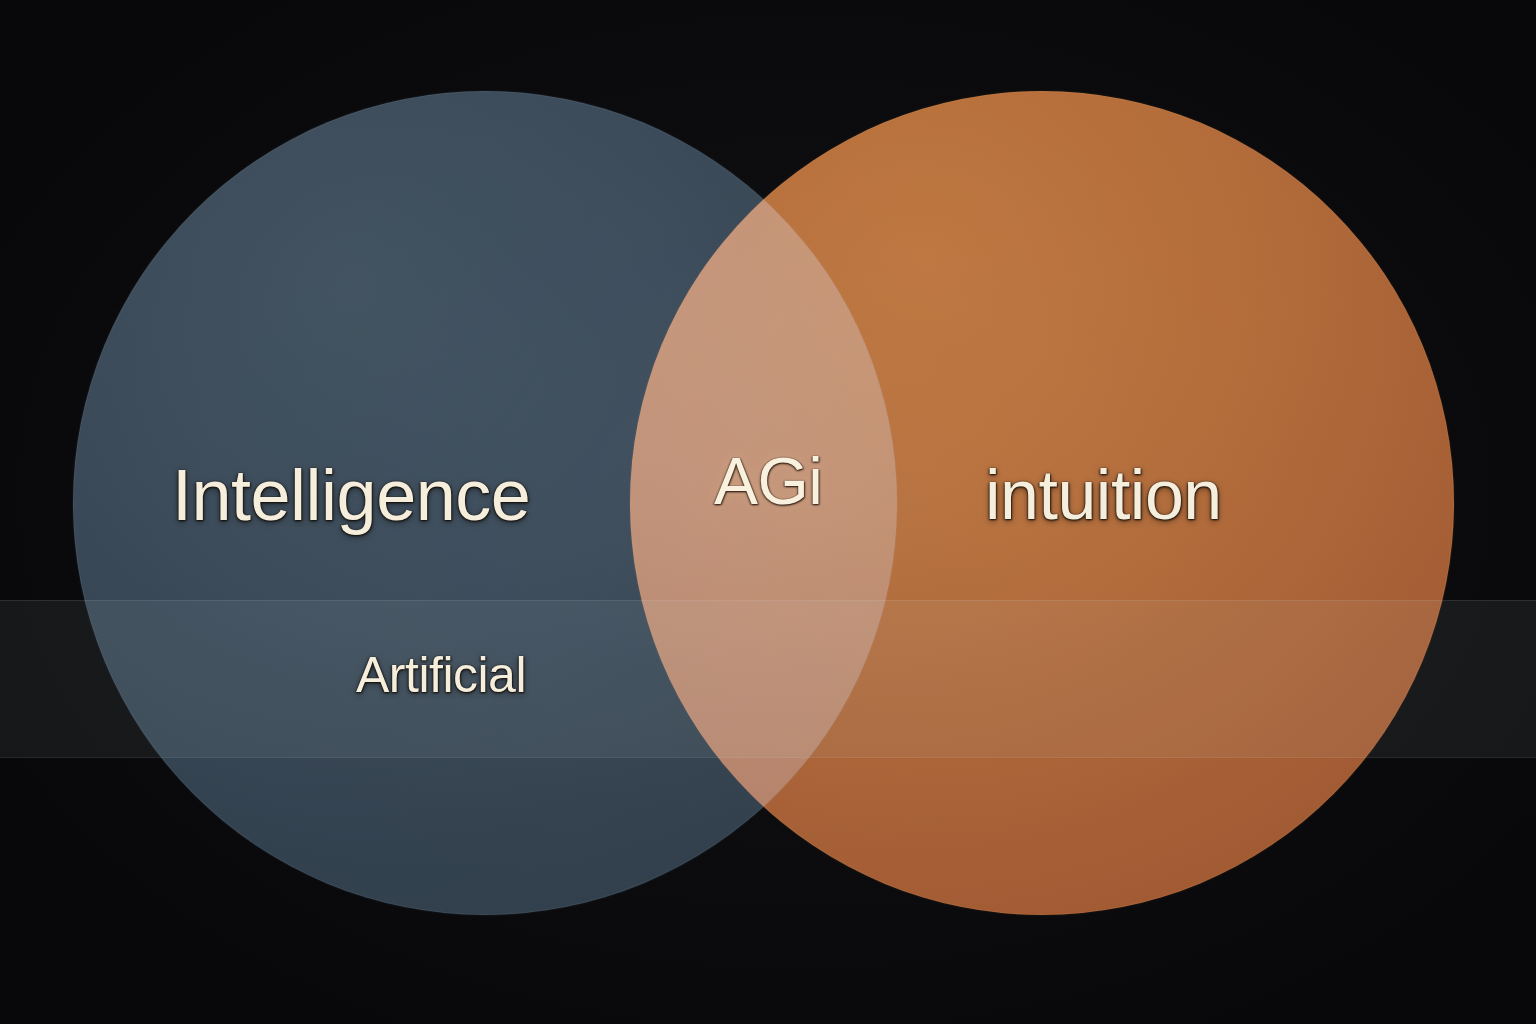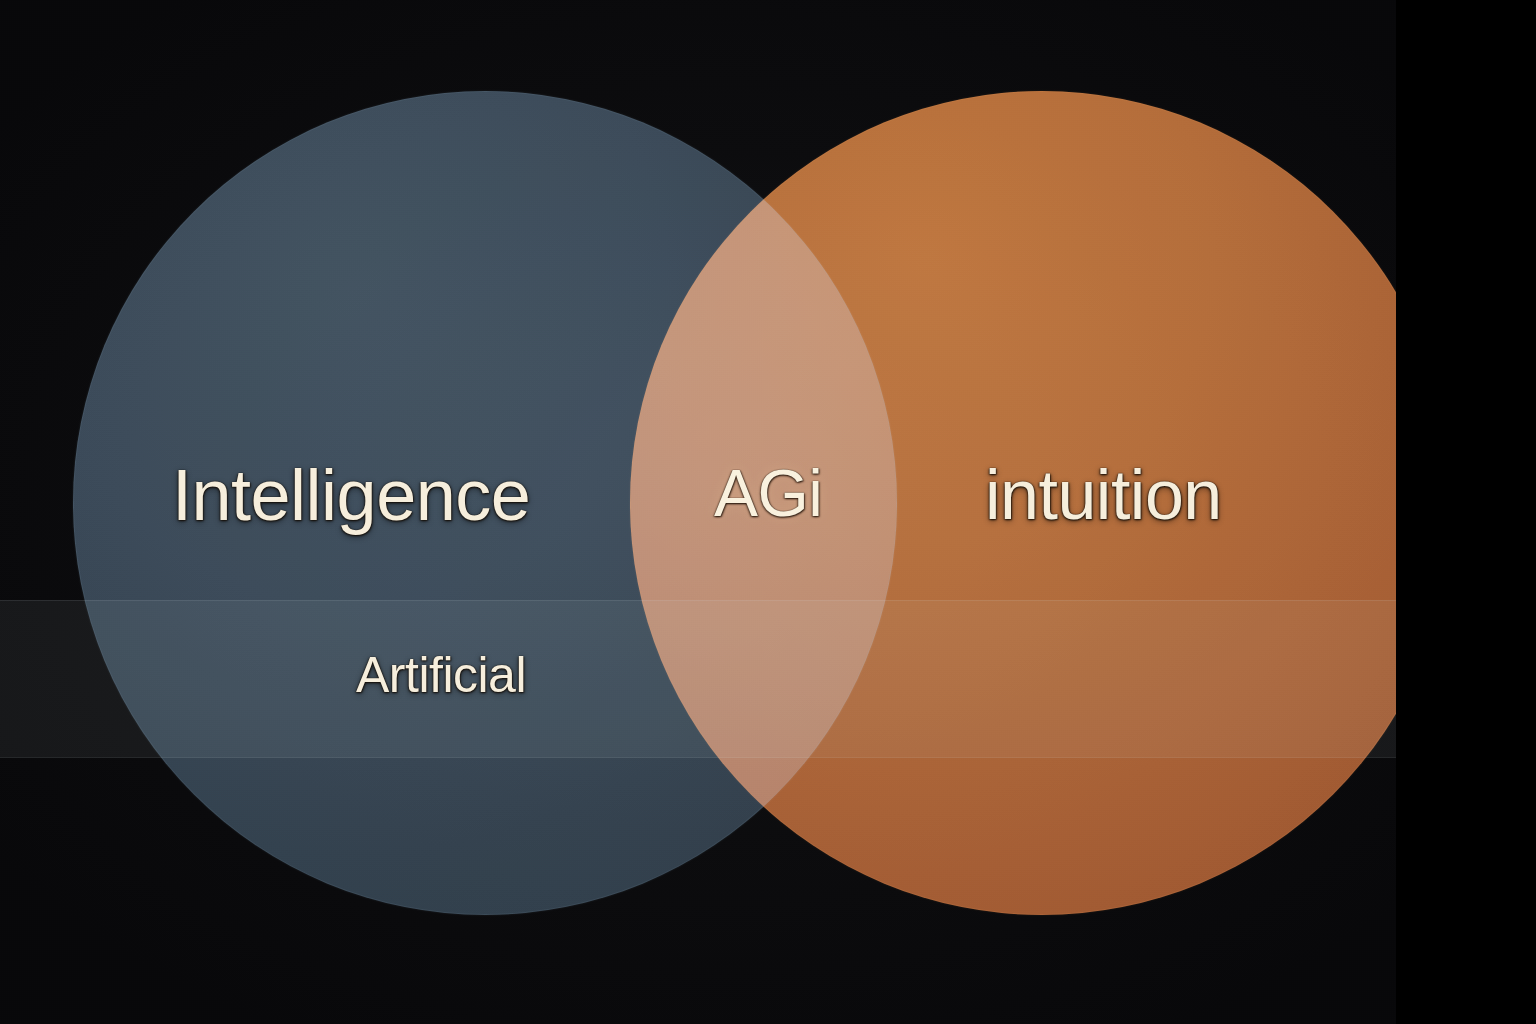--- a/index.html
+++ b/index.html
@@ -6,21 +6,21 @@
   html, body {
     margin: 0;
     padding: 0;
     background: #000;
   }
   body {
     font-family: "Liberation Sans", sans-serif;
   }
   #stage {
     position: relative;
-    width: 1396px;
+    width: 1536px;
     height: 1024px;
     overflow: hidden;
     background: #0a0a0c;
   }
 
   
   .bg-base {
     position: absolute;
     inset: 0;
     background:
@@ -122,21 +122,21 @@
   }
 
   .label-intelligence {
     left: 172px;
     top: 459px;
     font-size: 72px;
     line-height: 1;
   }
   .label-agi {
     left: 714px;
-    top: 460px;
+    top: 448px;
     font-size: 66px;
     line-height: 1;
     color: #f9f1de;
     text-shadow:
       0 0 1px rgba(40,24,12,0.95),
       1px 1px 2px rgba(35,20,10,0.85),
       -1px 1px 2px rgba(35,20,10,0.55),
       0 0 14px rgba(255,226,170,0.20);
   }
   .label-intuition {

